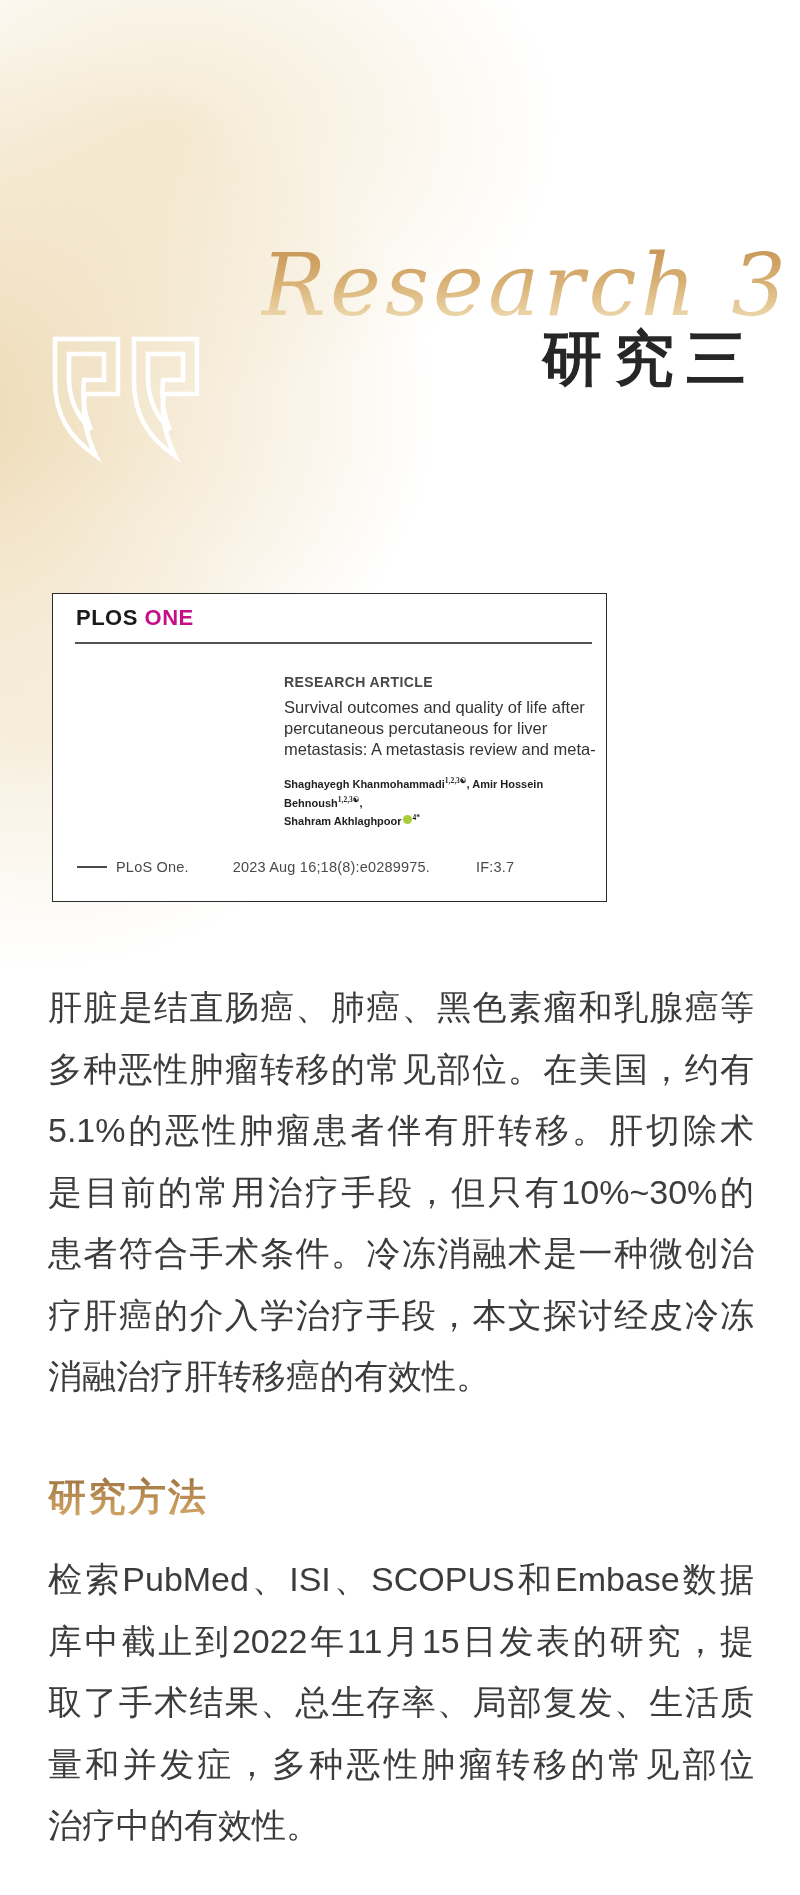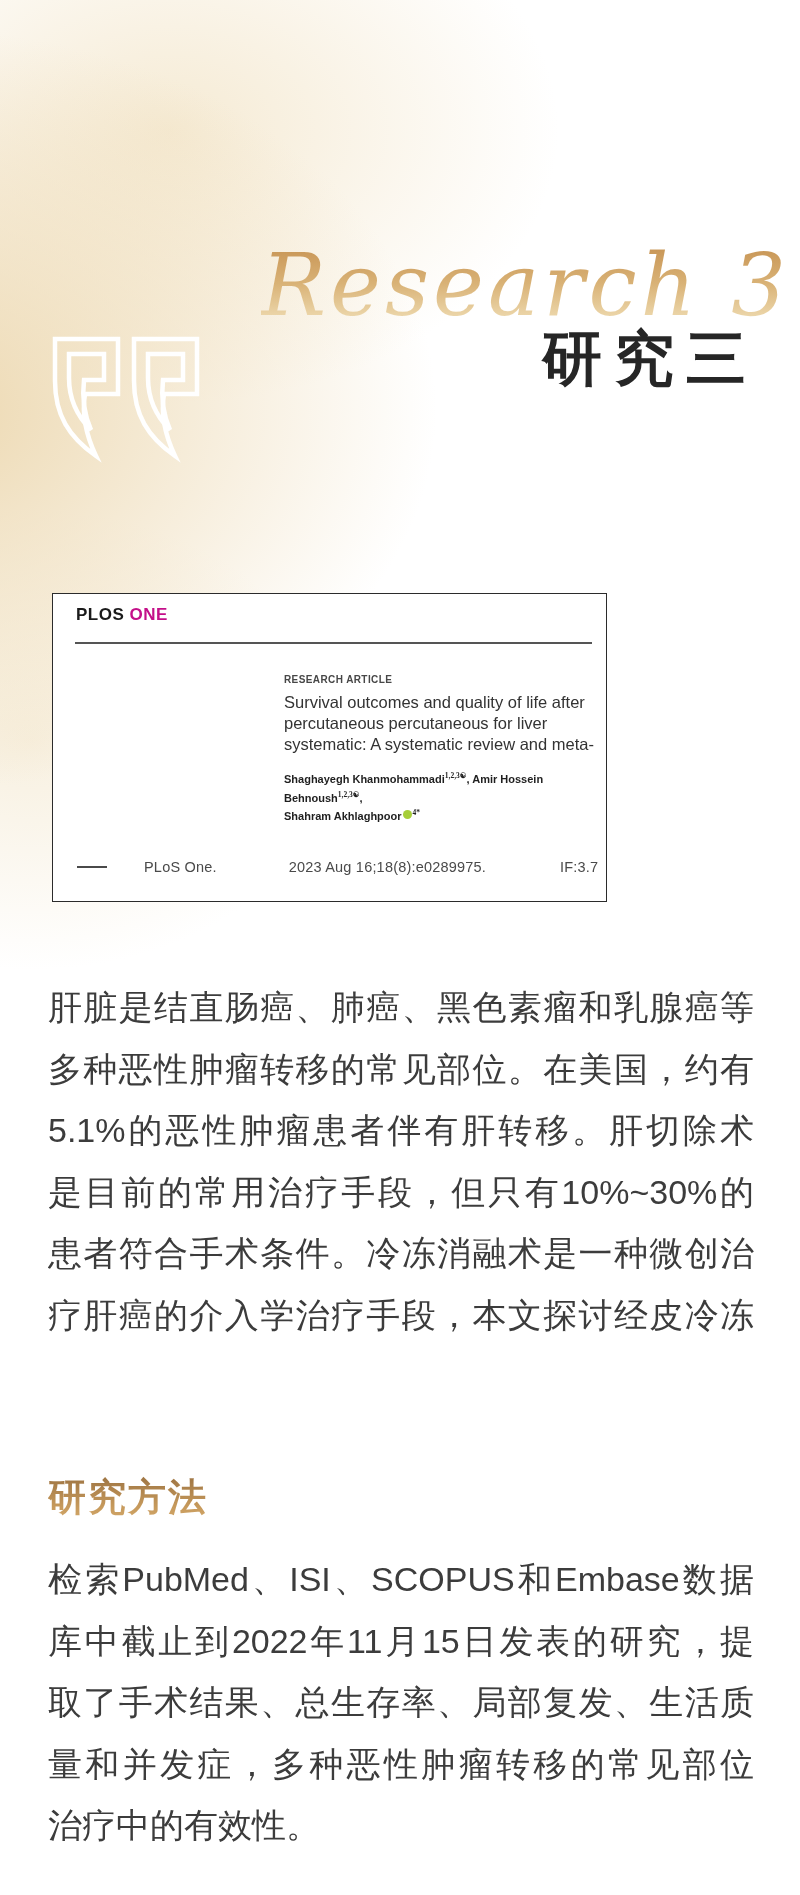--- a/index.html
+++ b/index.html
@@ -36,43 +36,43 @@
     font-weight:700;font-size:60px;line-height:1.1;letter-spacing:12px;
     color:#262626;white-space:nowrap;
   }
   
   .journal-card{
     position:absolute;left:52px;top:593px;width:555px;height:309px;
     border:1px solid #2b2b2b;background:#ffffff;box-sizing:border-box;
   }
   .plos-logo{
     position:absolute;left:23px;top:11px;
-    font-size:17px;font-weight:700;letter-spacing:0.5px;white-space:nowrap;
+    font-size:22px;font-weight:700;letter-spacing:0.5px;white-space:nowrap;
   }
   .plos-logo .plos{color:#1a1a1a;}
   .plos-logo .one{color:#c40f89;}
   .logo-rule{position:absolute;left:22px;right:14px;top:48px;height:2px;background:#555555;}
   .article-block{position:absolute;left:231px;top:80px;width:320px;}
   .kicker{
-    font-size:10px;font-weight:600;letter-spacing:0.4px;color:#474747;
+    font-size:14px;font-weight:600;letter-spacing:0.4px;color:#474747;
     margin-bottom:7px;white-space:nowrap;
   }
   .article-title .t-line{
     font-size:16.5px;line-height:21px;color:#333333;font-weight:400;white-space:nowrap;
   }
   .authors{margin-top:13px;font-size:11px;font-weight:700;color:#1f1f1f;line-height:15px;}
   .authors sup{font-size:7.5px;font-weight:700;font-family:Liberation Serif, serif;}
   .orcid-dot{
     display:inline-block;width:9px;height:9px;border-radius:50%;
     background:#a6ce39;vertical-align:1px;margin:0 1px 0 1px;
   }
   .citation-row{
     position:absolute;left:24px;bottom:26px;right:16px;
     display:flex;align-items:center;
-    font-size:14.5px;color:#4a4a4a;letter-spacing:0.2px;white-space:nowrap;gap:28px;
+    font-size:14.5px;color:#4a4a4a;letter-spacing:0.2px;white-space:nowrap;
   }
   .cite-dash{width:30px;height:2px;background:#4a4a4a;margin-right:9px;flex:none;}
   .cite-journal{margin-right:44px;}
   .cite-date{margin-right:46px;}
   
   .cjk-par{position:absolute;left:48px;width:706px;color:#3c3c3c;}
   .cjk-par .line{
     font-size:34px;line-height:61.5px;height:61.5px;
     font-weight:300;
     text-align:justify;text-align-last:justify;text-justify:inter-character;
@@ -117,40 +117,41 @@
       <span class="plos">PLOS</span>
       <span class="one">ONE</span>
     </div>
     <div class="logo-rule"></div>
 
     <div class="article-block">
       <div class="kicker">RESEARCH ARTICLE</div>
       <div class="article-title">
         <div class="t-line">Survival outcomes and quality of life after</div>
         <div class="t-line">percutaneous percutaneous for liver</div>
-        <div class="t-line">systematic: A systematic review and meta-</div>
+        <div class="t-line">metastasis: A metastasis review and meta-</div>
       </div>
       <div class="authors"><span>Shaghayegh Khanmohammadi</span><sup>1,2,3☯</sup><span>, </span><span>Amir Hossein Behnoush</span><sup>1,2,3☯</sup><span>,</span><br><span>Shahram Akhlaghpoor</span><span class="orcid-dot"></span><sup>4*</sup></div>
     </div>
 
     <div class="citation-row">
       <span class="cite-dash"></span>
       <span class="cite-journal">PLoS One.</span>
       <span class="cite-date">2023 Aug 16;18(8):e0289975.</span>
       <span class="cite-if">IF:3.7</span>
     </div>
   </div>
 
   <div class="cjk-par" id="intro-par">
     <div class="line">肝脏是结直肠癌、肺癌、黑色素瘤和乳腺癌等</div>
     <div class="line">多种恶性肿瘤转移的常见部位。在美国，约有</div>
     <div class="line">5.1%的恶性肿瘤患者伴有肝转移。肝切除术</div>
     <div class="line">是目前的常用治疗手段，但只有10%~30%的</div>
     <div class="line">患者符合手术条件。冷冻消融术是一种微创治</div>
     <div class="line">疗肝癌的介入学治疗手段，本文探讨经皮冷冻</div>
+    <div class="line last">消融治疗肝转移癌的有效性。</div>
   </div>
 
   <div class="section-heading">研究方法</div>
 
   <div class="cjk-par" id="methods-par">
     <div class="line">检索PubMed、ISI、SCOPUS和Embase数据</div>
     <div class="line">库中截止到2022年11月15日发表的研究，提</div>
     <div class="line">取了手术结果、总生存率、局部复发、生活质</div>
     <div class="line">量和并发症，多种恶性肿瘤转移的常见部位</div>
     <div class="line last">治疗中的有效性。</div>

